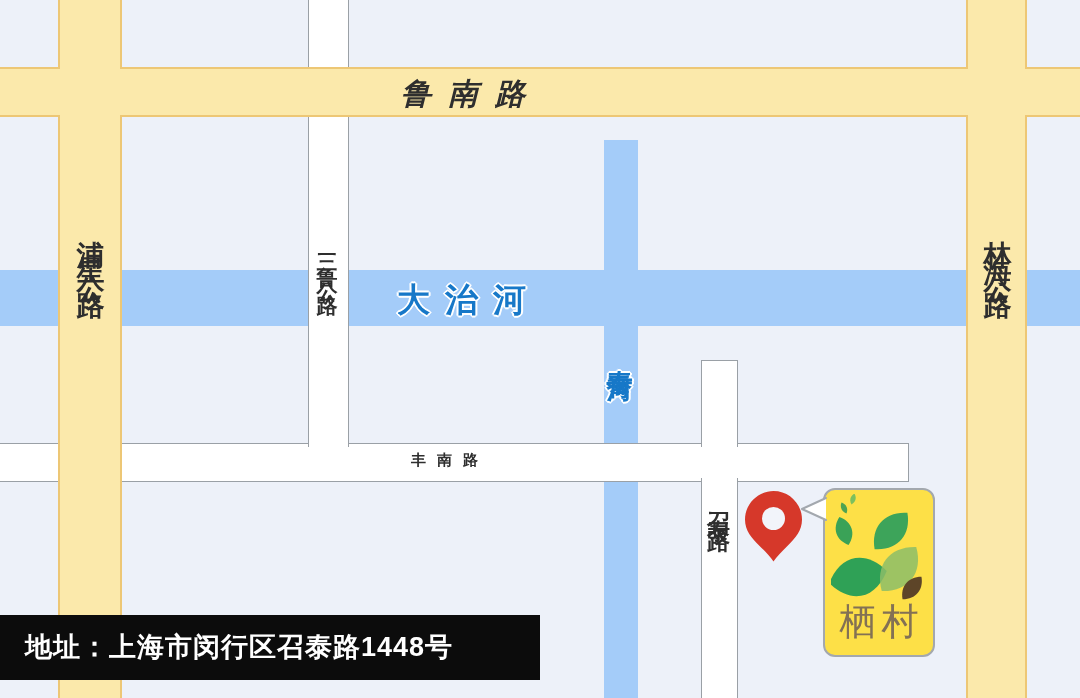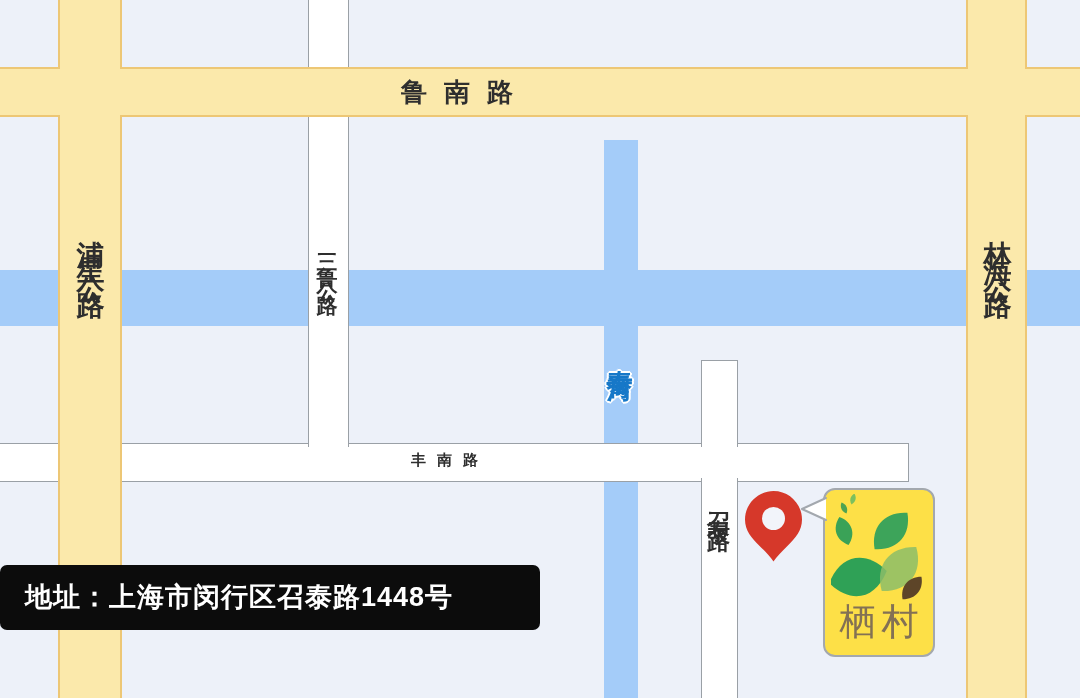--- a/index.html
+++ b/index.html
@@ -29,21 +29,21 @@
   .bubble{
     position:absolute;left:823px;top:488px;width:112px;height:169px;
     box-sizing:border-box;background:#fde047;border:2px solid #a3a8ae;border-radius:12px;
   }
   .bubble-name{
     position:absolute;left:0;bottom:8px;width:100%;text-align:center;
     font-size:37px;letter-spacing:5px;text-indent:5px;color:#837154;font-weight:400;
   }
   
   .addr{
-    position:absolute;left:0;top:565px;width:540px;height:65px;background:#0c0c0c;border-radius:7px;
+    position:absolute;left:0;top:615px;width:540px;height:65px;background:#0c0c0c;
   }
   .addr span{
     display:block;line-height:65px;padding-left:25px;color:#ffffff;
     font-size:27px;font-weight:700;letter-spacing:1px;white-space:nowrap;
   }
 </style>
 </head>
 <body>
 
 <div class="canvas">
@@ -55,27 +55,28 @@
   <div class="abs street sb" style="left:308px;top:0;width:41px;height:447px;border-left-width:1.5px;border-right-width:1.5px;"></div>
   <div class="abs street sb" style="left:701px;top:360px;width:37px;height:87px;border-left-width:1.5px;border-right-width:1.5px;border-top-width:1.5px;"></div>
   <div class="abs street sb" style="left:701px;top:478px;width:37px;height:220px;border-left-width:1.5px;border-right-width:1.5px;"></div>
 
   <div class="abs hwy hb" style="left:0;top:67px;width:1080px;height:50px;border-top-width:2px;border-bottom-width:2px;"></div>
   <div class="abs hwy hb" style="left:58px;top:0;width:64px;height:69px;border-left-width:2px;border-right-width:2px;"></div>
   <div class="abs hwy hb" style="left:58px;top:115px;width:64px;height:583px;border-left-width:2px;border-right-width:2px;"></div>
   <div class="abs hwy hb" style="left:966px;top:0;width:61px;height:69px;border-left-width:2px;border-right-width:2px;"></div>
   <div class="abs hwy hb" style="left:966px;top:115px;width:61px;height:583px;border-left-width:2px;border-right-width:2px;"></div>
 
-  <div class="lbl" style="left:401px;top:79px;font-size:26px;letter-spacing:17px;">鲁南路</div>
+  <div class="lbl" style="left:401px;top:79px;font-size:30px;letter-spacing:17px;font-style:italic;">鲁南路</div>
   <div class="lbl" style="left:411px;top:452px;font-size:15px;letter-spacing:11px;">丰南路</div>
   <div class="lbl vert" style="left:76px;top:218px;font-size:28px;letter-spacing:17px;">浦星公路</div>
   <div class="lbl vert" style="left:983px;top:218px;font-size:28px;letter-spacing:17px;">林海公路</div>
   <div class="lbl vert" style="left:317px;top:236px;font-size:21px;letter-spacing:14px;">三鲁公路</div>
   <div class="lbl vert" style="left:707px;top:493px;font-size:23px;letter-spacing:9px;">召泰路</div>
 
+  <div class="lbl river-lbl" style="left:397px;top:283px;font-size:33px;letter-spacing:15px;">大治河</div>
   <div class="lbl river-lbl vert" style="left:607px;top:349px;font-size:26px;letter-spacing:3px;">泰青河</div>
 
   <svg class="abs" style="left:745px;top:491px;" width="57" height="71" viewBox="0 0 57 71">
     <path d="M28.5 0 C12.8 0 0 12.8 0 28.4 C0 39.6 6.6 46.9 14.6 54.9 C20.4 60.7 25.6 65.9 28.5 70.5 C31.4 65.9 36.6 60.7 42.4 54.9 C50.4 46.9 57 39.6 57 28.4 C57 12.8 44.2 0 28.5 0 Z" fill="#d6382a"></path>
     <circle cx="28.5" cy="27.5" r="11.5" fill="#f2f4fa"></circle>
   </svg>
 
   <div class="bubble">
     <svg style="position:absolute;left:6px;top:4px;" width="98" height="112" viewBox="0 0 98 112">
       <defs>

